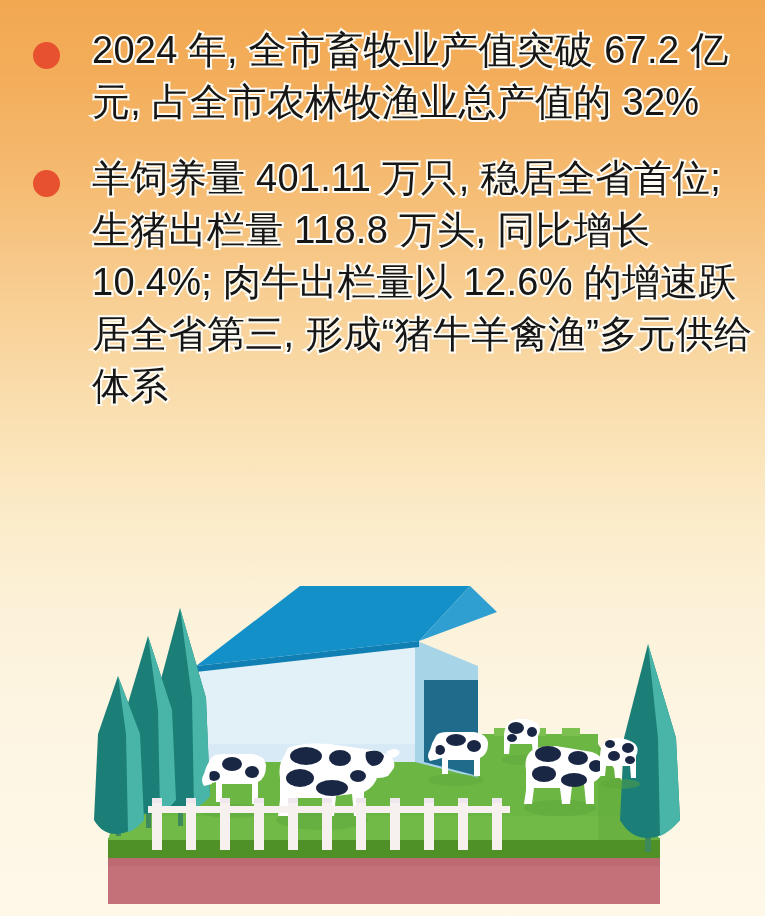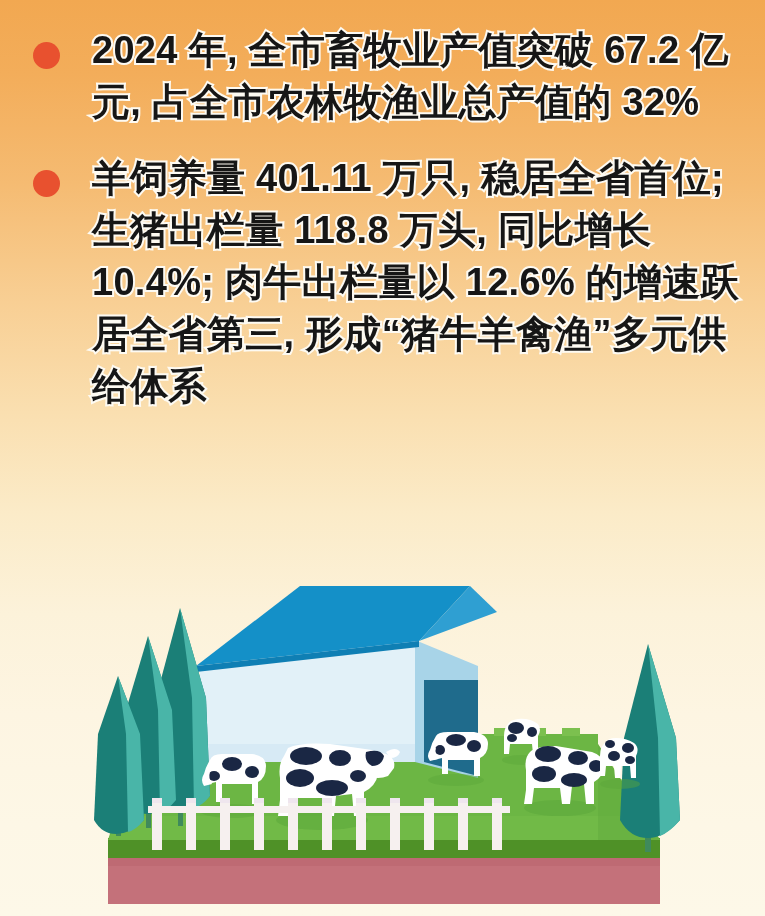--- a/index.html
+++ b/index.html
@@ -55,21 +55,21 @@
     top: 18px;
     width: 27px;
     height: 27px;
     border-radius: 50%;
     background: #e8512f;
   }
 
   .bullet-text {
     font-size: 38px;
     line-height: 52px;
-    font-weight: bold;
+    font-weight: normal;
     color: #161616;
     letter-spacing: 0.3px;
     -webkit-text-stroke: 4px #fdfaf2;
     paint-order: stroke fill;
     text-align: left;
   }
 
   .bullet-row.b2 { margin-bottom: 26px; }
   .bullet-row.b3 { margin-bottom: 0; }
 

